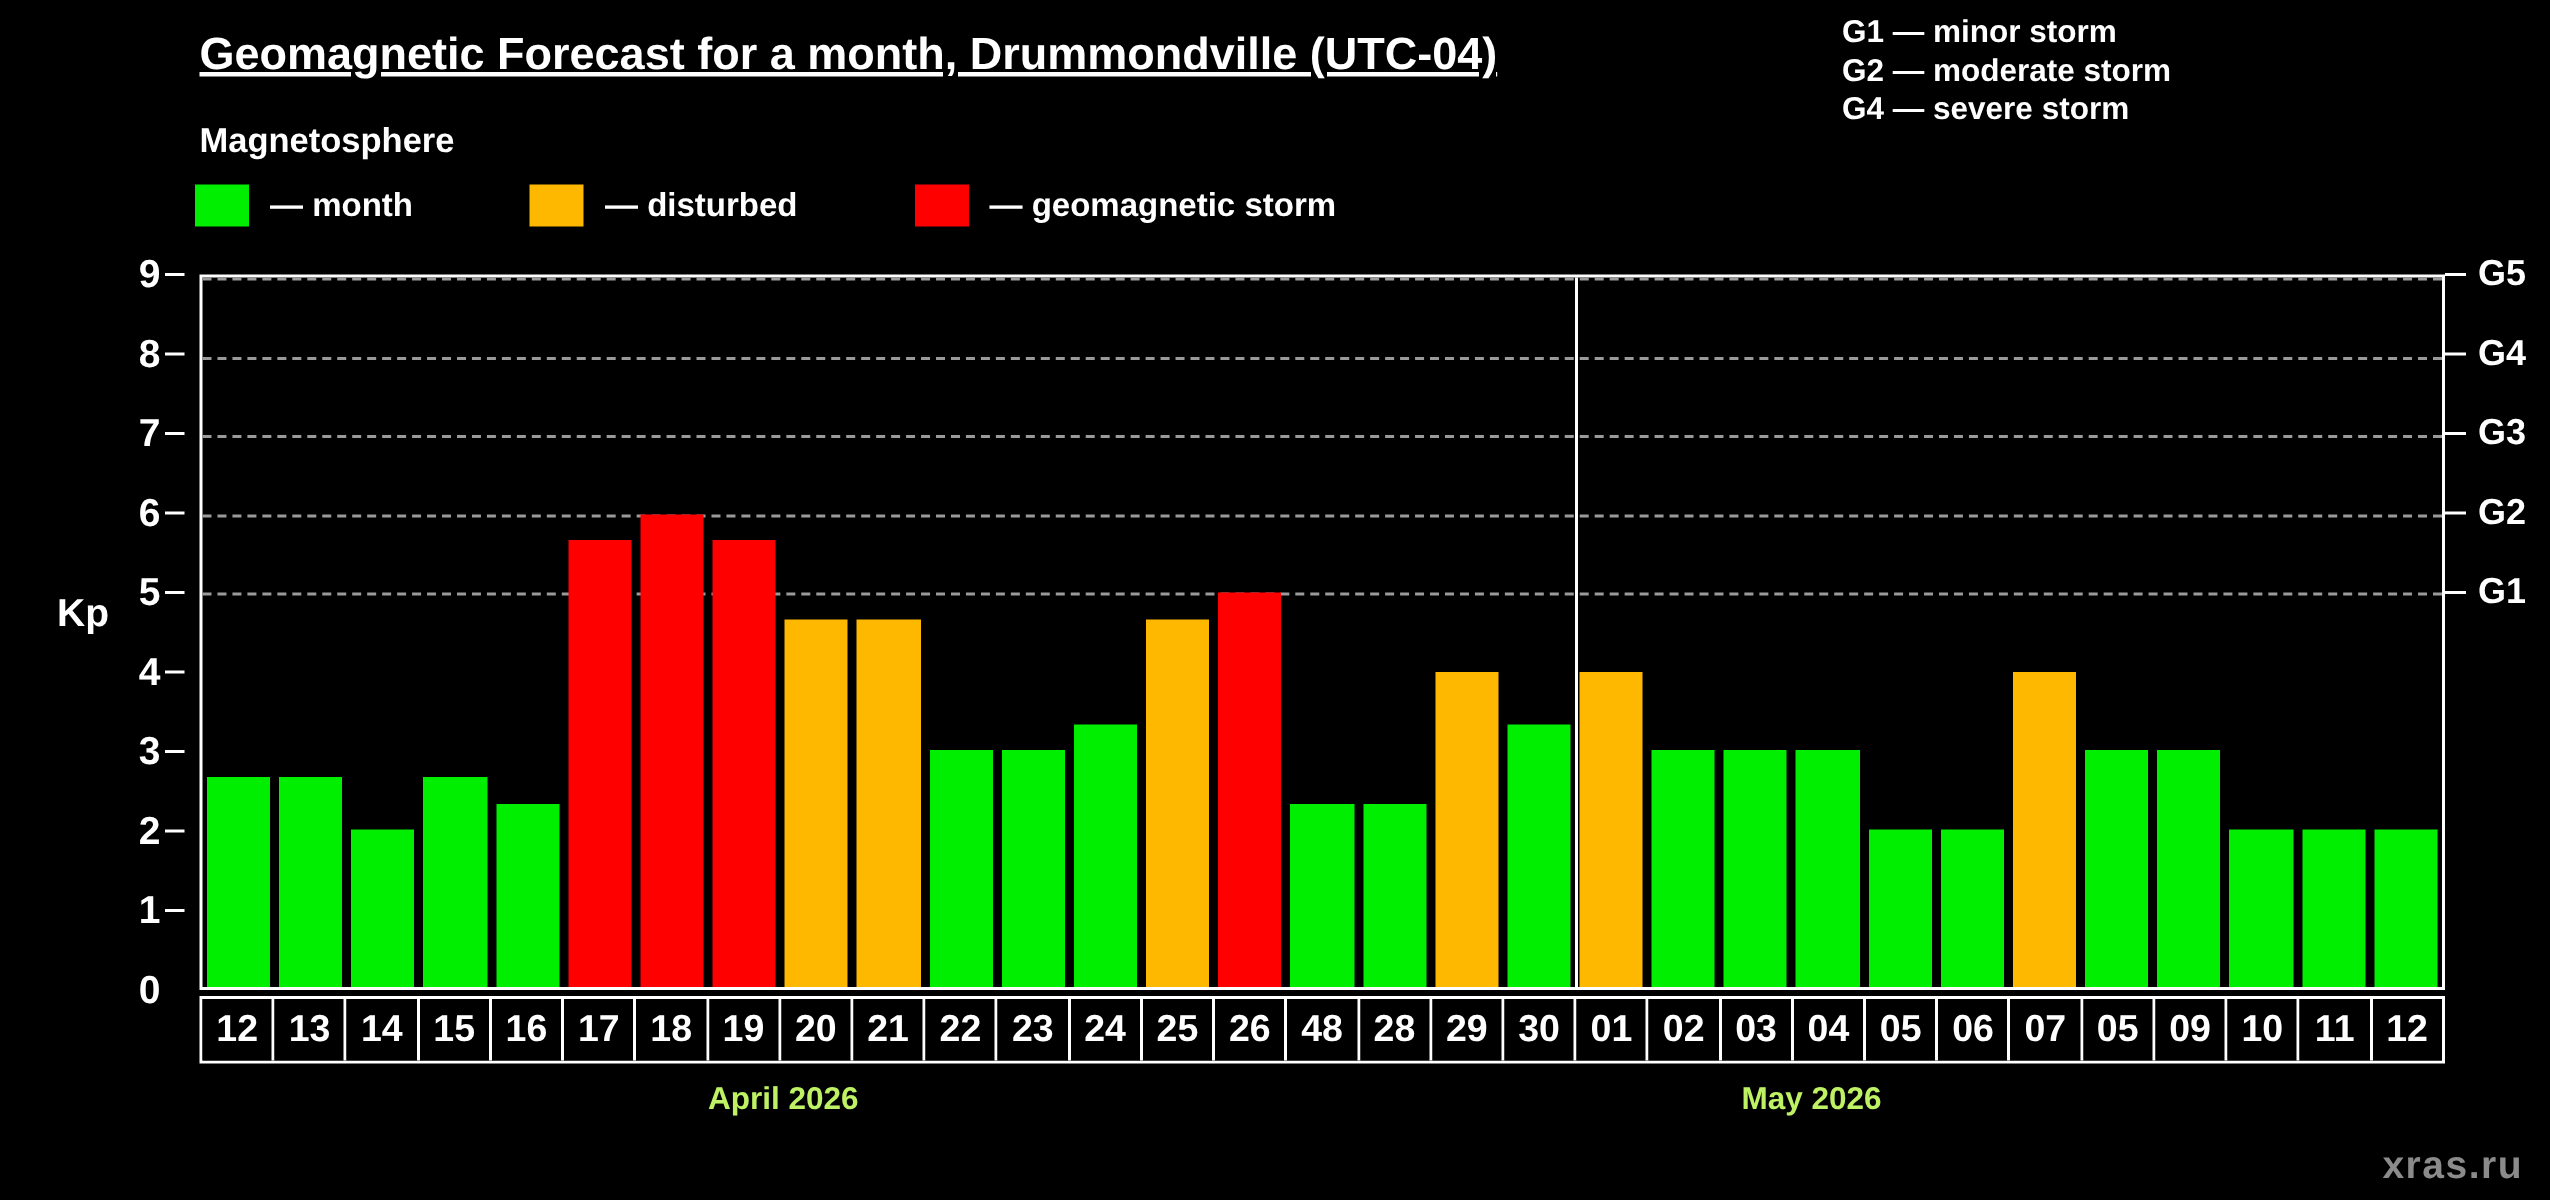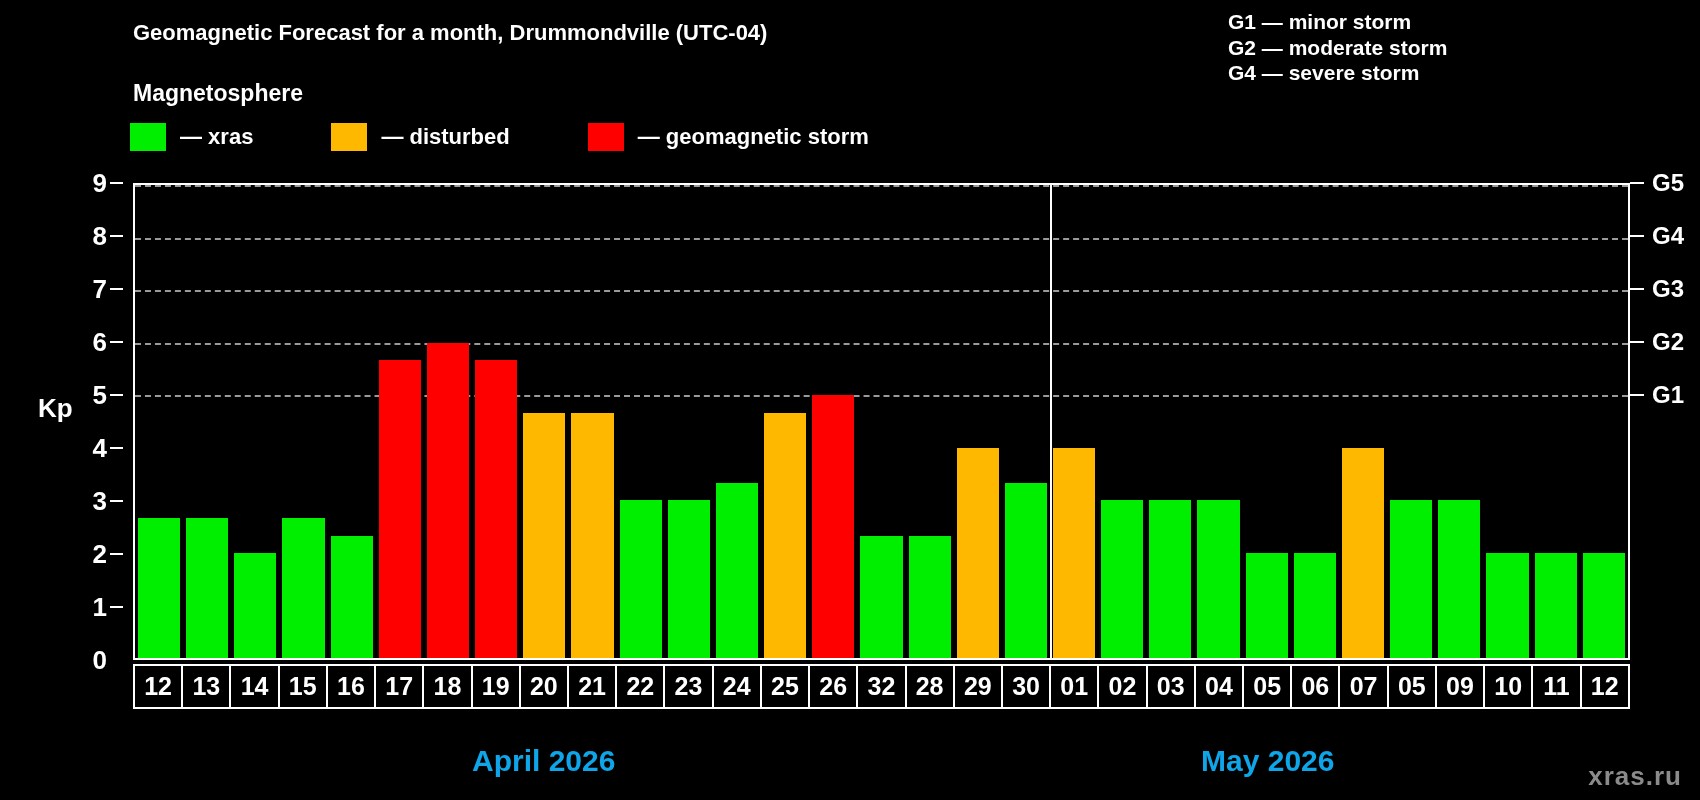--- a/index.html
+++ b/index.html
@@ -4,21 +4,21 @@
 <style>
   html,body{margin:0;padding:0;background:#000;}
   body{
     width:1700px;height:800px;overflow:hidden;
     font-family:"Liberation Sans", sans-serif;
     color:#fff;position:relative;
   }
   
   #title{
     position:absolute;left:133px;top:20px;
-    font-size:22px;font-weight:bold;color:#fff;white-space:nowrap;
+    font-size:30px;font-weight:bold;color:#fff;white-space:nowrap;text-decoration:underline;
   }
   #mag-title{
     position:absolute;left:133px;top:80px;
     font-size:23px;font-weight:bold;color:#fff;
   }
   #mag-legend{
     position:absolute;left:130px;top:123px;
     display:flex;align-items:center;gap:0px;
   }
   .lg-item{display:flex;align-items:center;}
@@ -89,41 +89,41 @@
   }
   .datecell{
     flex:1 1 0;display:flex;align-items:center;justify-content:center;
     border-right:2px solid #fff;box-sizing:border-box;
     font-size:25px;font-weight:bold;color:#fff;background:#000;
   }
   .datecell:last-child{border-right:none;}
 
   
   .monthlbl{
-    position:absolute;top:744px;
-    font-size:30px;font-weight:bold;color:#0ea5e9;white-space:nowrap;
+    position:absolute;top:721px;
+    font-size:21px;font-weight:bold;color:#bef264;white-space:nowrap;
   }
   #month-0{left:472px;}
-  #month-1{left:1161px;margin-left:40px;}
+  #month-1{left:1161px;}
 
   #watermark{
     position:absolute;right:18px;bottom:8px;
     font-size:26px;font-weight:bold;color:#8b8b8b;letter-spacing:1px;
   }
 </style>
 </head>
 <body>
 
 <div id="title">Geomagnetic Forecast for a month, Drummondville (UTC-04)</div>
 
 <div id="mag-title">Magnetosphere</div>
 <div id="mag-legend">
   <div class="lg-item">
     <span class="lg-sw" style="background: rgb(0, 238, 0);"></span>
-    <span class="lg-txt">— xras</span>
+    <span class="lg-txt">— month</span>
   </div>
   <div class="lg-gap"></div>
   <div class="lg-item">
     <span class="lg-sw" style="background: rgb(255, 184, 0);"></span>
     <span class="lg-txt">— disturbed</span>
   </div>
   <div class="lg-gap"></div>
   <div class="lg-item">
     <span class="lg-sw" style="background: rgb(254, 0, 0);"></span>
     <span class="lg-txt">— geomagnetic storm</span>
@@ -287,21 +287,21 @@
     <div class="datecell">17</div>
     <div class="datecell">18</div>
     <div class="datecell">19</div>
     <div class="datecell">20</div>
     <div class="datecell">21</div>
     <div class="datecell">22</div>
     <div class="datecell">23</div>
     <div class="datecell">24</div>
     <div class="datecell">25</div>
     <div class="datecell">26</div>
-    <div class="datecell">32</div>
+    <div class="datecell">48</div>
     <div class="datecell">28</div>
     <div class="datecell">29</div>
     <div class="datecell">30</div>
     <div class="datecell">01</div>
     <div class="datecell">02</div>
     <div class="datecell">03</div>
     <div class="datecell">04</div>
     <div class="datecell">05</div>
     <div class="datecell">06</div>
     <div class="datecell">07</div>

